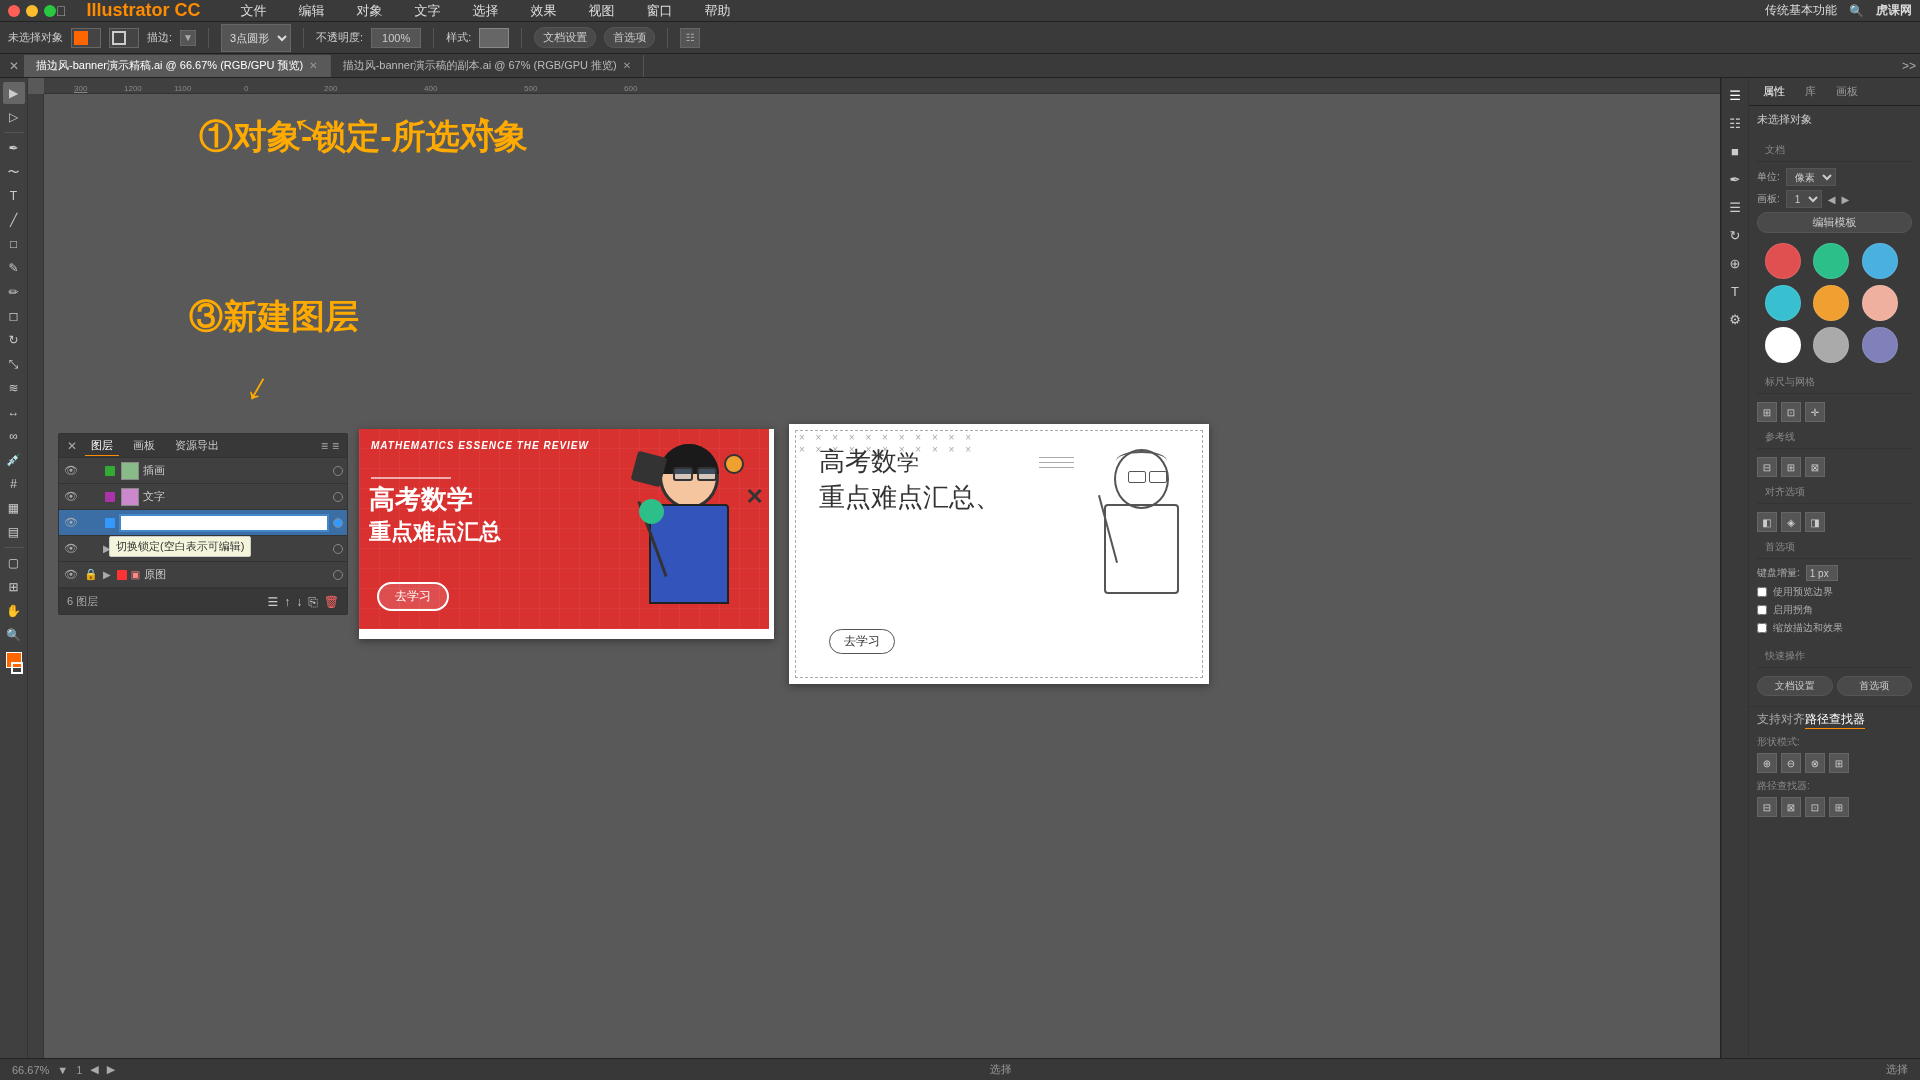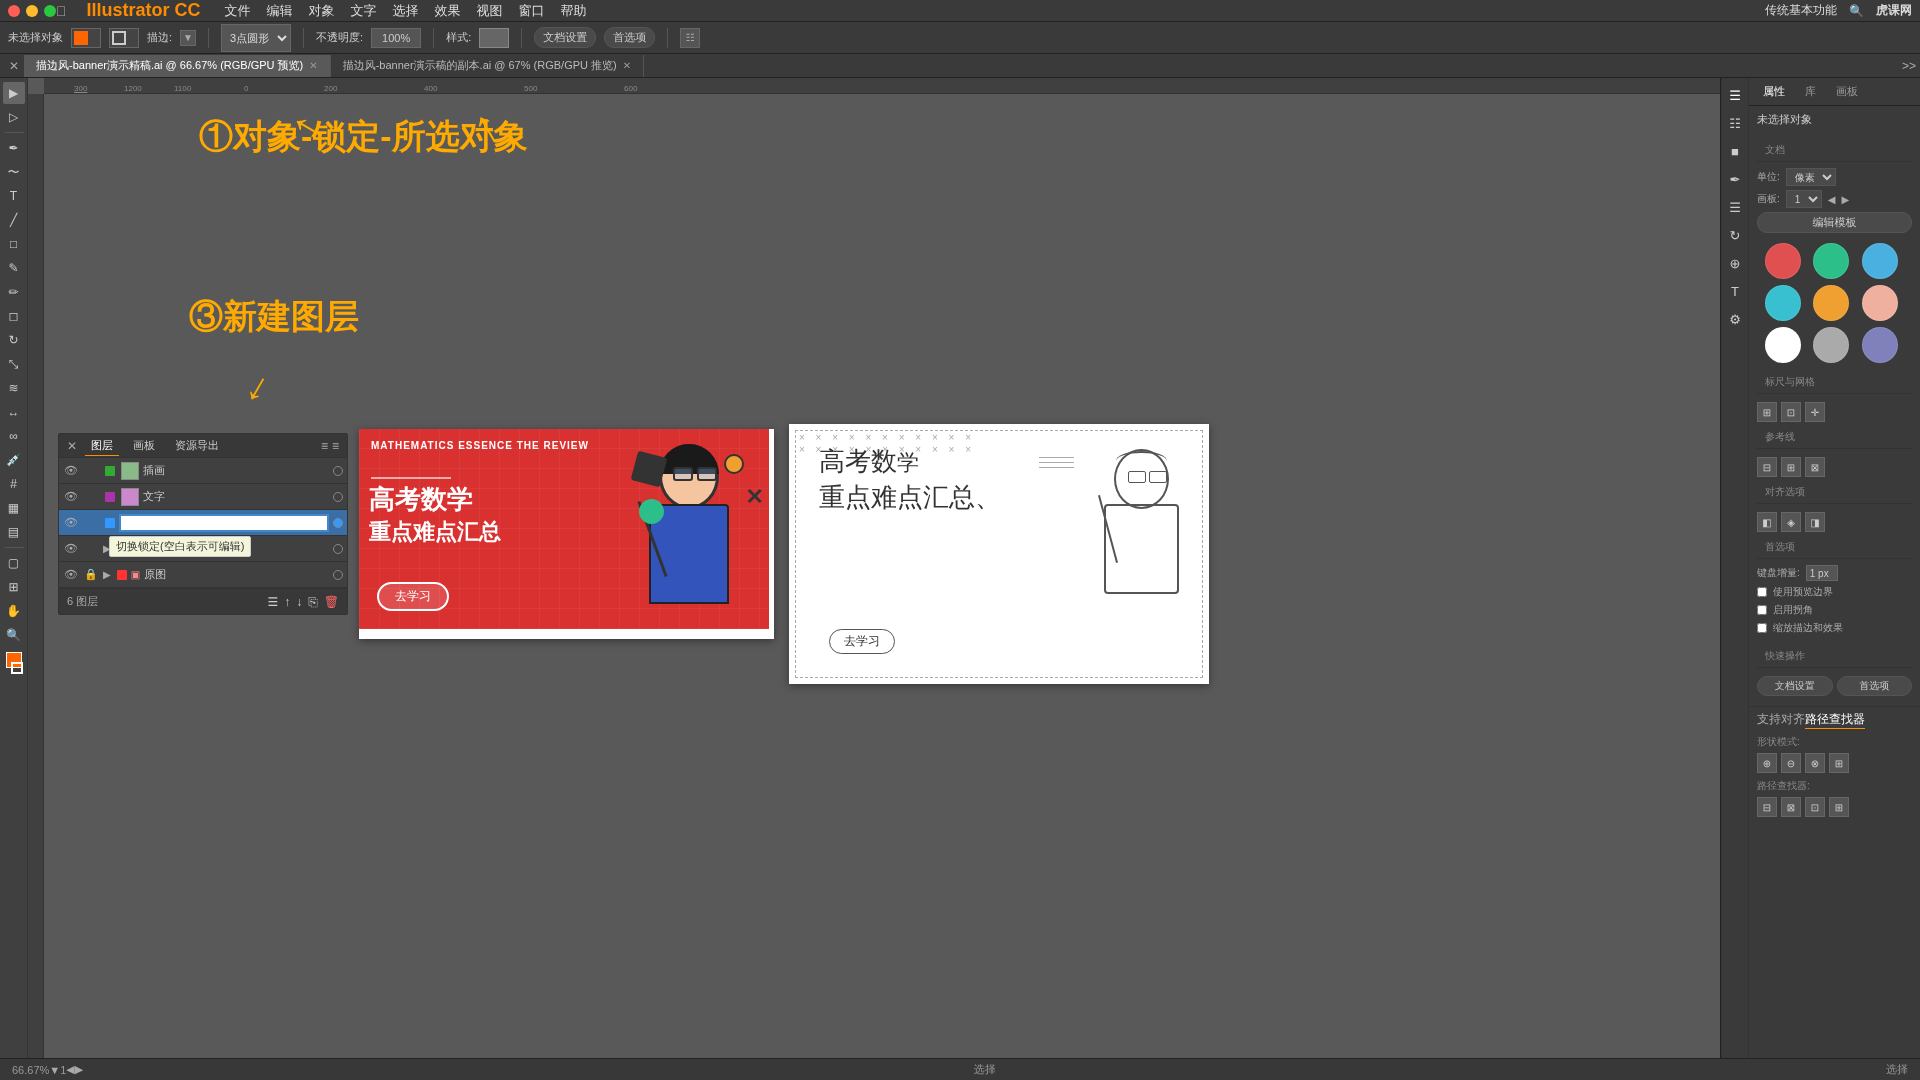--- a/index.html
+++ b/index.html
@@ -10,21 +10,21 @@
       width: 100%; height: 22px; background: #3a3a3a;
       display: flex; align-items: center; padding: 0 8px;
       border-bottom: 1px solid #222;
     }
     .traffic-lights { display: flex; gap: 6px; align-items: center; }
     .traffic-light { width: 12px; height: 12px; border-radius: 50%; }
     .tl-red { background: #ff5f57; }
     .tl-yellow { background: #ffbd2e; }
     .tl-green { background: #28c940; }
     .apple-icon { color: #aaa; font-size: 14px; margin-right: 12px; }
-    .menu-bar { display: flex; gap: 16px; align-items: center; flex: 1; }
+    .menu-bar { display: flex; gap: 32px; align-items: center; flex: 1; }
     .menu-item { color: #ddd; font-size: 13px; cursor: pointer; }
     .ai-logo { color: #ff8c00; font-weight: bold; font-size: 18px; margin: 0 8px; }
     .right-menu { margin-left: auto; display: flex; gap: 12px; align-items: center; }
     .right-menu span { color: #ddd; font-size: 12px; }
     .brand { color: #ff6600; font-size: 14px; font-weight: bold; }
 
     
     .toolbar {
       width: 100%; height: 32px; background: #3a3a3a;
       display: flex; align-items: center; padding: 0 8px; gap: 8px;
@@ -199,21 +199,21 @@
       display: flex; align-items: center; justify-content: center;
       color: #ccc; font-size: 10px; cursor: pointer;
     }
 
     
     .status-bar {
       width: 100%; height: 22px; background: #383838;
       display: flex; align-items: center; padding: 0 12px; gap: 16px;
       border-top: 1px solid #222; font-size: 11px; color: #999;
     }
-    .status-left { display: flex; align-items: center; gap: 0; }
+    .status-left { display: flex; align-items: center; gap: 8px; }
     .status-right { margin-left: auto; display: flex; gap: 8px; }
 
     
     .ruler-mark { position: absolute; bottom: 0; font-size: 8px; color: #888; }
     .right-icon-btn {
       width: 26px; height: 26px; display: flex; align-items: center; justify-content: center;
       color: #ccc; font-size: 13px; cursor: pointer;
     }
 
     
@@ -363,21 +363,21 @@
         <span>③新建图层</span>
       </div>
 
       <div style="position:absolute;left:205px;top:270px;color:#ffaa00;font-size:40px;transform:rotate(30deg);">↓</div>
 
       <div class="doc-canvas" style="left: 315px; top: 335px; width: 415px; height: 210px;">
         <div class="banner-red">
 
           <div style="position:absolute;inset:0;background:repeating-linear-gradient(0deg,rgba(255,255,255,0.05) 0,rgba(255,255,255,0.05) 1px,transparent 1px,transparent 20px),repeating-linear-gradient(90deg,rgba(255,255,255,0.05) 0,rgba(255,255,255,0.05) 1px,transparent 1px,transparent 20px);"></div>
 
-          <div style="position:absolute;left:12px;top:10px;color:#fff;font-size:10px;font-weight:bold;letter-spacing:1px;line-height:1.4;">MATHEMATICS ESSENCE THE REVIEW</div>
+          <div style="position:absolute;left:12px;top:10px;color:#fff;font-size:10px;font-weight:bold;letter-spacing:1px;line-height:1.4;font-style:italic;">MATHEMATICS ESSENCE THE REVIEW</div>
 
           <div style="position:absolute;left:12px;top:48px;width:80px;height:2px;background:#fff;opacity:0.6;"></div>
 
           <div style="position:absolute;left:10px;top:55px;color:#fff;font-size:26px;font-weight:900;line-height:1.2;font-family:'SimHei','Microsoft YaHei',sans-serif;">高考数学<br><span style="font-size:22px;">重点难点汇总</span></div>
 
           <div style="position:absolute;left:18px;bottom:18px;background:rgba(255,255,255,0.15);border:2px solid #fff;border-radius:20px;padding:4px 16px;color:#fff;font-size:12px;font-family:'SimHei','Microsoft YaHei',sans-serif;">去学习</div>
 
           <div style="position:absolute;right:0;top:0;bottom:0;width:200px;overflow:hidden;">
 
             <div style="position:absolute;right:20px;top:10px;width:120px;height:190px;display:flex;align-items:center;justify-content:center;">

